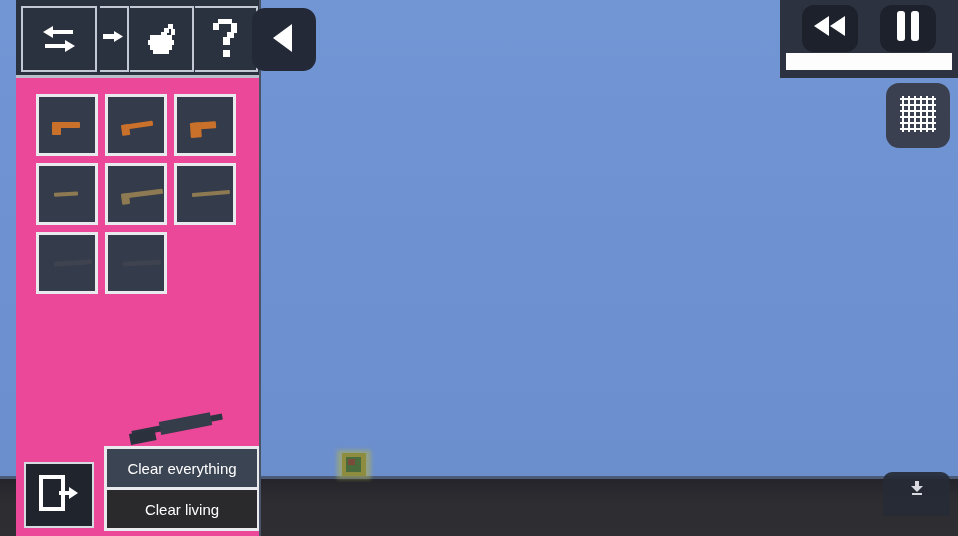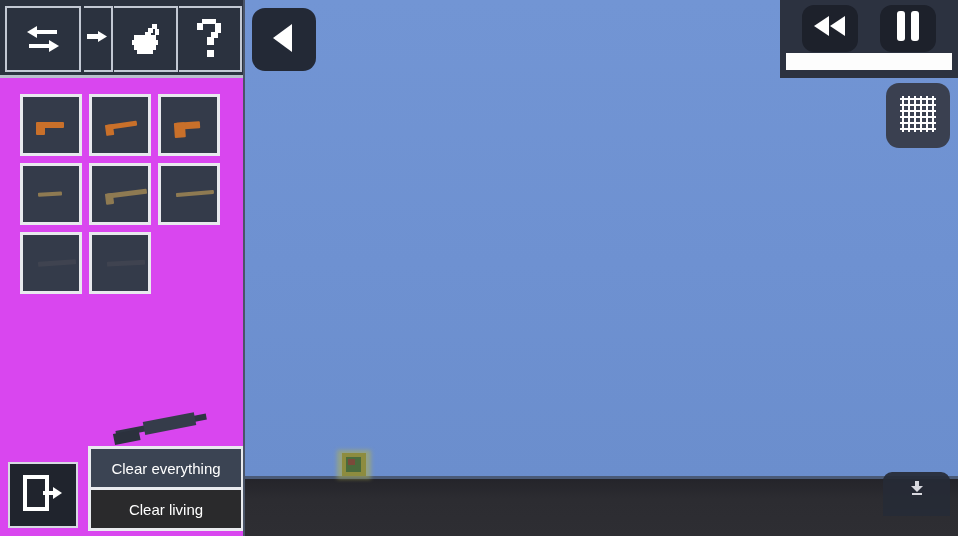--- a/index.html
+++ b/index.html
@@ -74,24 +74,24 @@
   .world-prop .dot {
     position: absolute;
     left: 11px; top: 9px;
     width: 7px; height: 6px;
     background: #7a4a3a;
   }
 
   
   #sidebar {
     position: absolute;
-    left: 0; top: 0;
+    left: 16px; top: 0;
     width: 245px;
     height: 536px;
-    background: #d946ef;
+    background: #ec4899;
   }
   #sidebar .panel-edge {
     position: absolute;
     right: 0; top: 0;
     width: 2px; height: 536px;
     background: #4a5467;
   }
 
   
   .toolbar {

